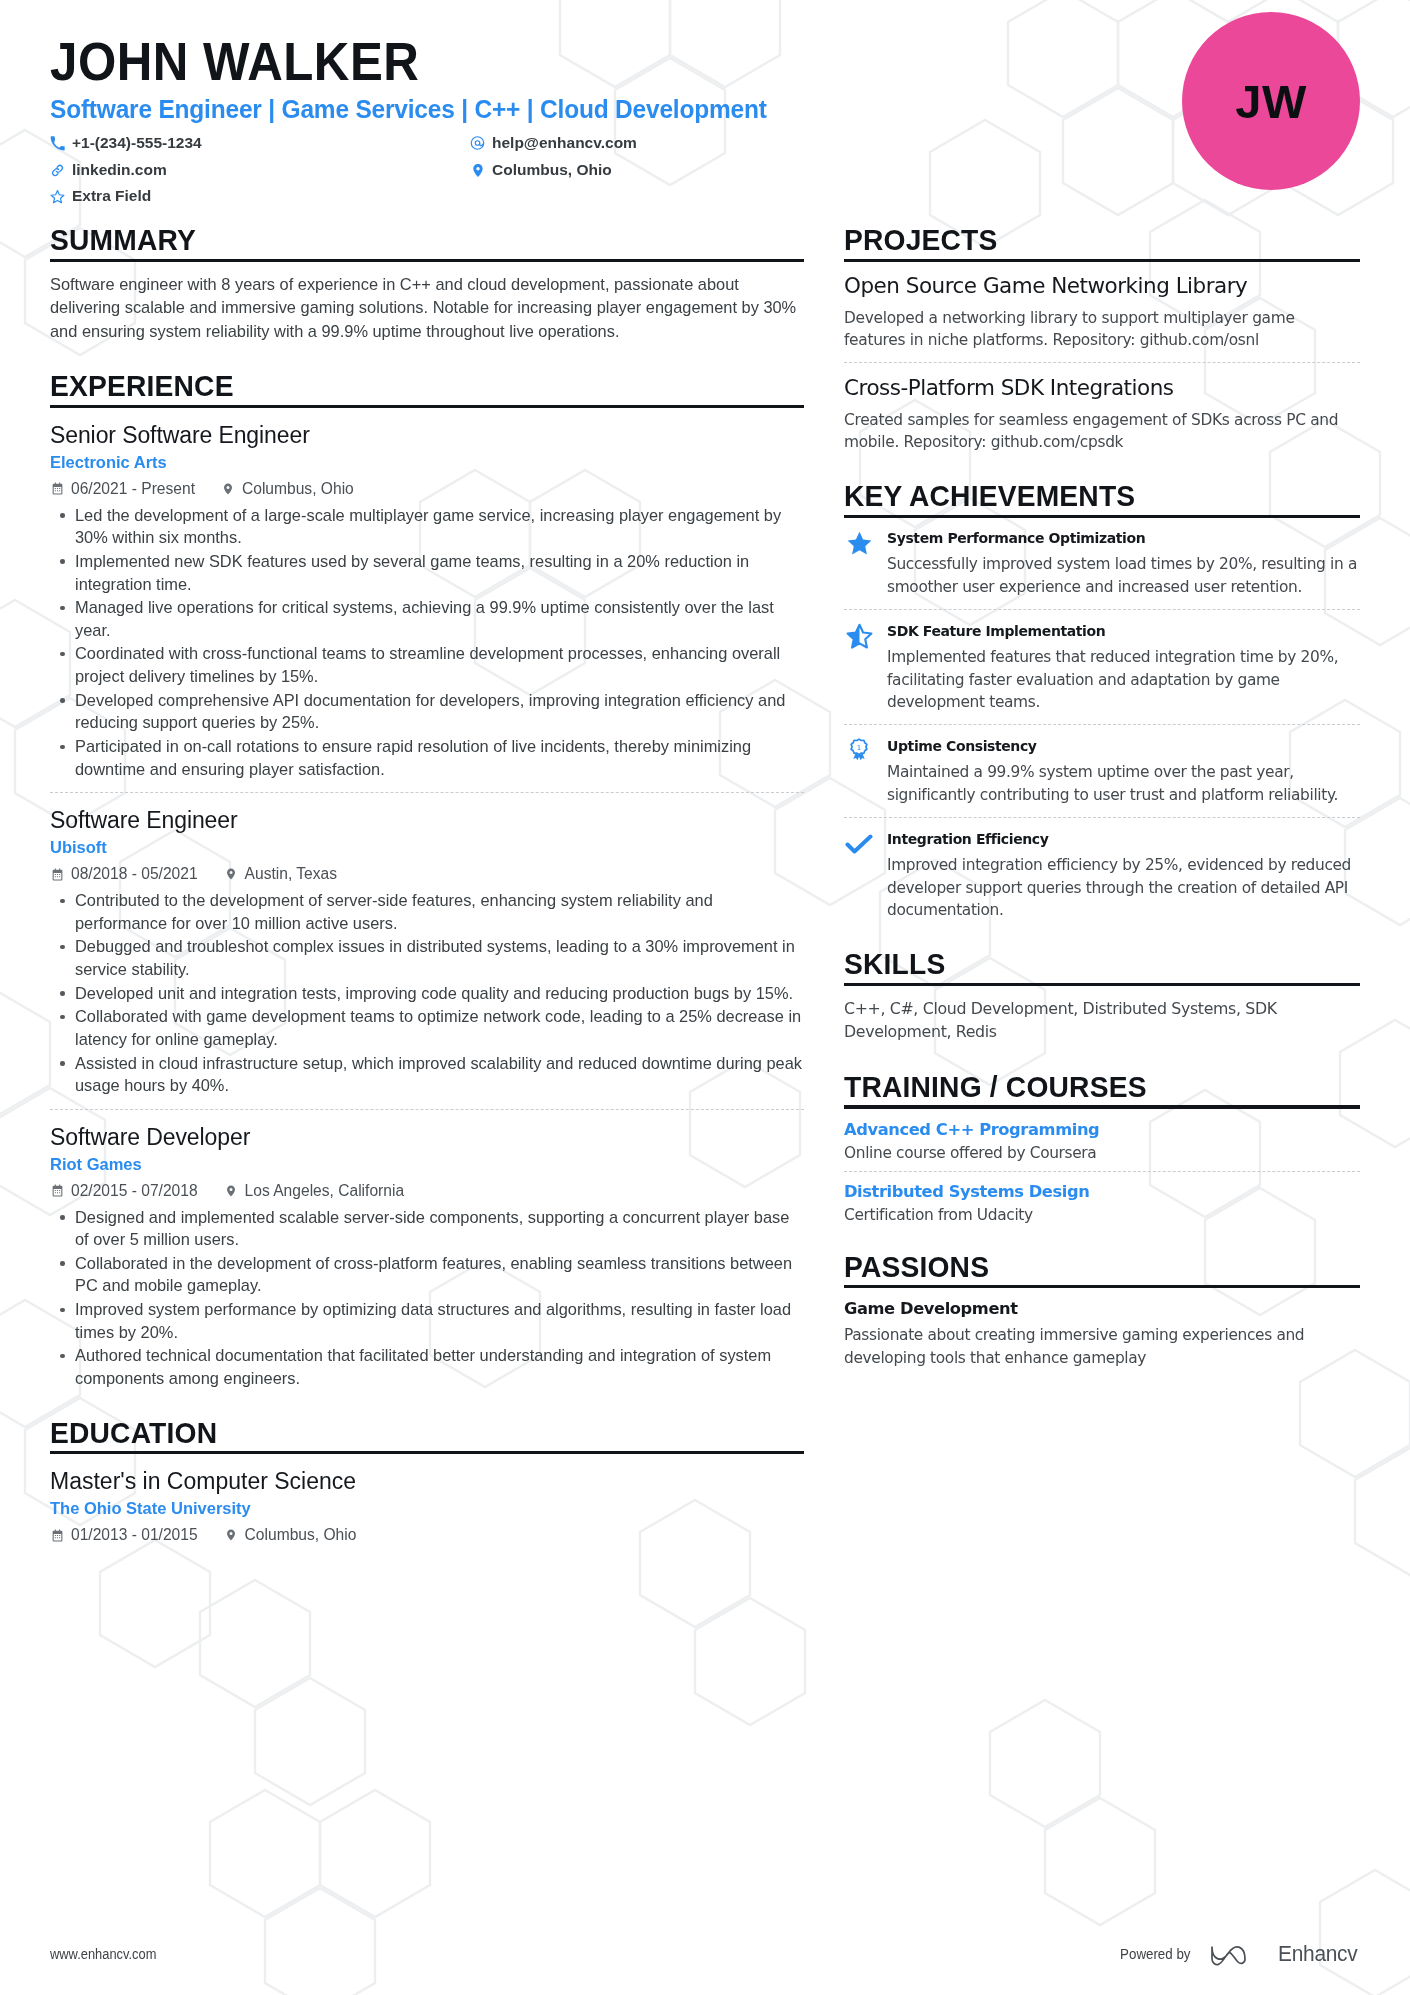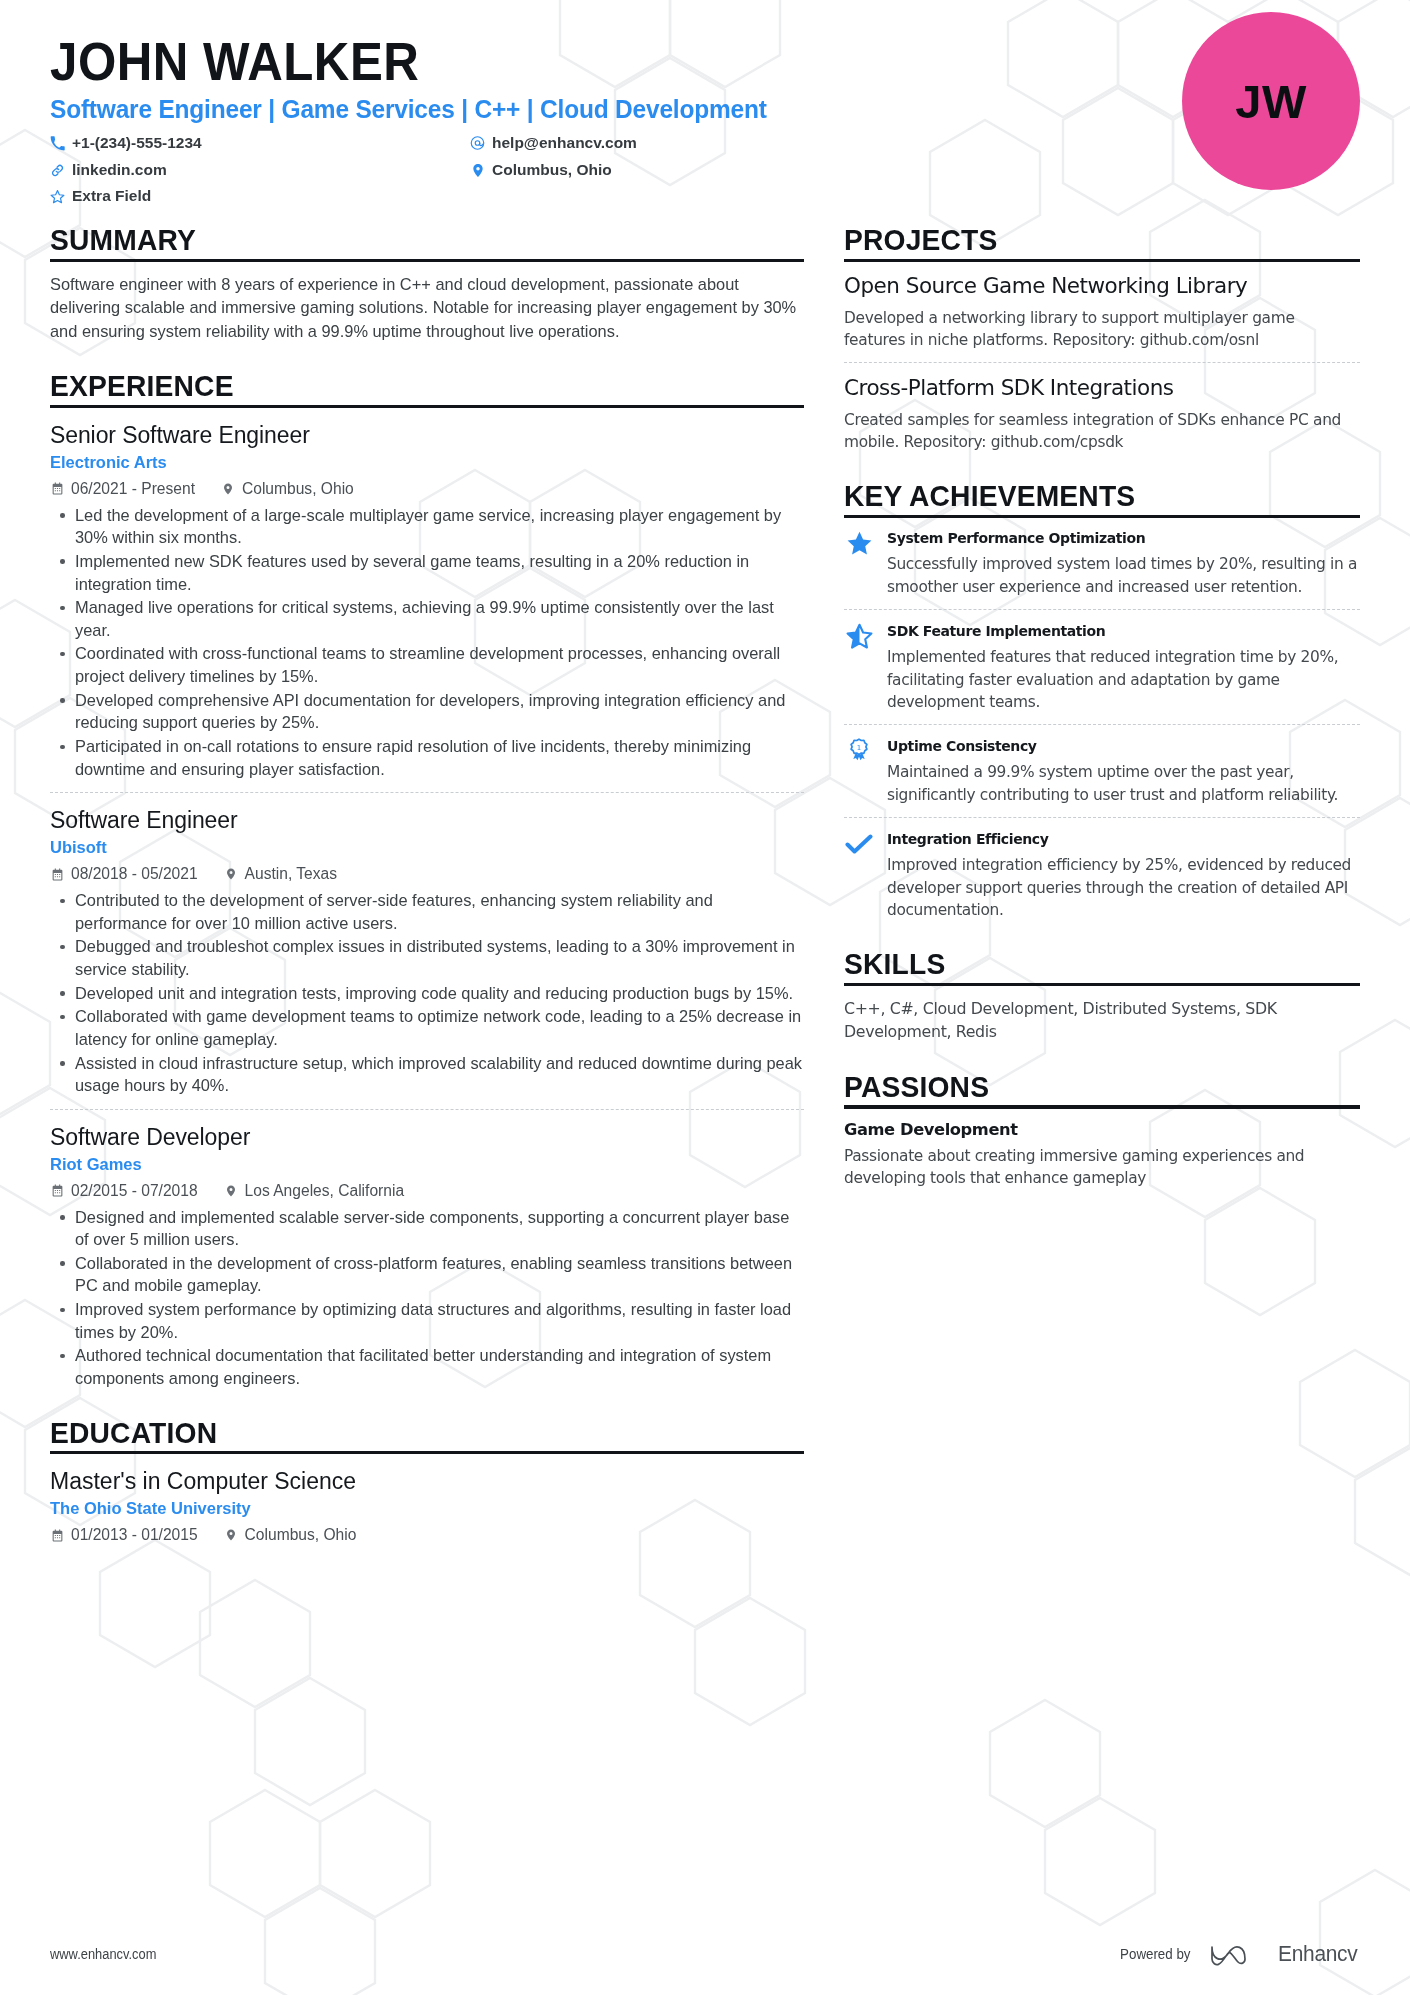--- a/index.html
+++ b/index.html
@@ -613,21 +613,21 @@
 
         <div class="sec">
           <div class="sec-h">PROJECTS</div>
           <div class="sec-rule"></div>
           <div class="r-item">
             <div class="r-title">Open Source Game Networking Library</div>
             <div class="r-body">Developed a networking library to support multiplayer game features in niche platforms. Repository: github.com/osnl</div>
           </div>
           <div class="r-item">
             <div class="r-title">Cross-Platform SDK Integrations</div>
-            <div class="r-body">Created samples for seamless integration of SDKs enhance PC and mobile. Repository: github.com/cpsdk</div>
+            <div class="r-body">Created samples for seamless engagement of SDKs across PC and mobile. Repository: github.com/cpsdk</div>
           </div>
         </div>
 
         <div class="sec">
           <div class="sec-h">KEY ACHIEVEMENTS</div>
           <div class="sec-rule"></div>
 
           <div class="ach">
             <div class="ach-ico">
               <svg width="27" height="27" viewBox="0 0 24 24" fill="currentColor">
@@ -685,20 +685,32 @@
             </div>
           </div>
         </div>
 
         <div class="sec">
           <div class="sec-h">SKILLS</div>
           <div class="sec-rule"></div>
           <div class="skills-txt">C++, C#, Cloud Development, Distributed Systems, SDK Development, Redis</div>
         </div>
 
+        <div class="sec">
+          <div class="sec-h">TRAINING / COURSES</div>
+          <div class="sec-rule"></div>
+          <div class="course">
+            <div class="course-name">Advanced C++ Programming</div>
+            <div class="course-sub">Online course offered by Coursera</div>
+          </div>
+          <div class="course">
+            <div class="course-name">Distributed Systems Design</div>
+            <div class="course-sub">Certification from Udacity</div>
+          </div>
+        </div>
 
         <div class="sec">
           <div class="sec-h">PASSIONS</div>
           <div class="sec-rule"></div>
           <div class="r-item">
             <div class="passion-name">Game Development</div>
             <div class="passion-desc">Passionate about creating immersive gaming experiences and developing tools that enhance gameplay</div>
           </div>
         </div>
 

